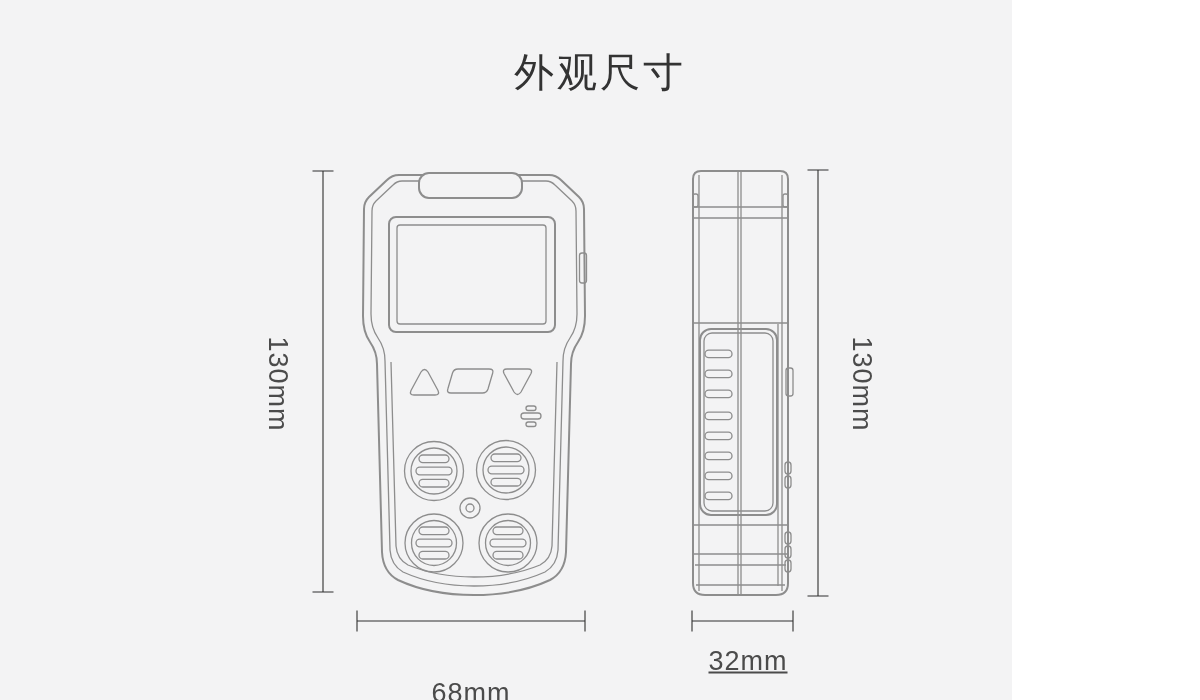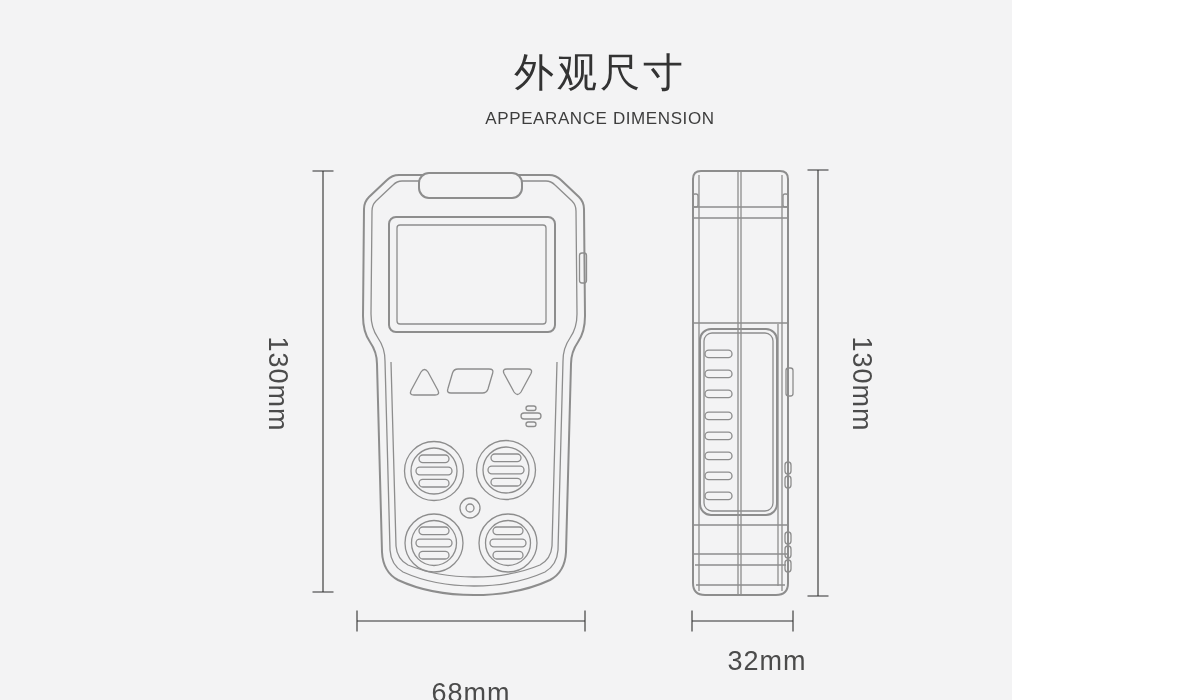--- a/index.html
+++ b/index.html
@@ -33,21 +33,20 @@
   }
   .dim-label.vertical { transform:translate(-50%,-50%) rotate(90deg); }
 </style>
 </head>
 <body>
 
 <div class="stage">
 
   <div class="header">
     <div class="title">外观尺寸</div>
-    <div class="subtitle">APPEARANCE DIMENSION</div>
   </div>
 
   <svg class="drawing front-svg" width="234" height="434" viewBox="0 0 234 434">
 
     <path class="outline" d="M 41,9 L 191,9 Q 198,9 203,14 L 221,31 Q 226,36 226,43 L 227,150
          Q 227,166 220,176 Q 213,186 213,198 L 208,386 Q 207,406 192,414
          Q 160,429 116,429 Q 72,429 40,414 Q 25,406 24,386 L 19,198
          Q 19,186 12,176 Q 5,166 5,150 L 6,43 Q 6,36 11,31 L 29,14 Q 34,9 41,9 Z"></path>
 
     <path class="outline-thin" d="M 44,15 L 188,15 Q 193,15 197,19 L 214,35 Q 218,39 218,45 L 219,148
@@ -165,15 +164,15 @@
       <path class="dimline" d="M 357,621 L 585,621 M 357,610.5 L 357,631.5 M 585,610.5 L 585,631.5"></path>
     </g>
     <g>
       <path class="dimline" d="M 692,621 L 793,621 M 692,610.5 L 692,631.5 M 793,610.5 L 793,631.5"></path>
     </g>
   </svg>
 
   <div class="dim-label vertical" style="left:277px; top:384px;">130mm</div>
   <div class="dim-label vertical" style="left:861px; top:384px;">130mm</div>
   <div class="dim-label" style="left:471px; top:693px;">68mm</div>
-  <div class="dim-label" style="left:767px; top:661px;">32mm</div>
+  <div class="dim-label" style="left:748px; top:661px;text-decoration:underline;">32mm</div>
 
 </div>
 
 </body></html>

